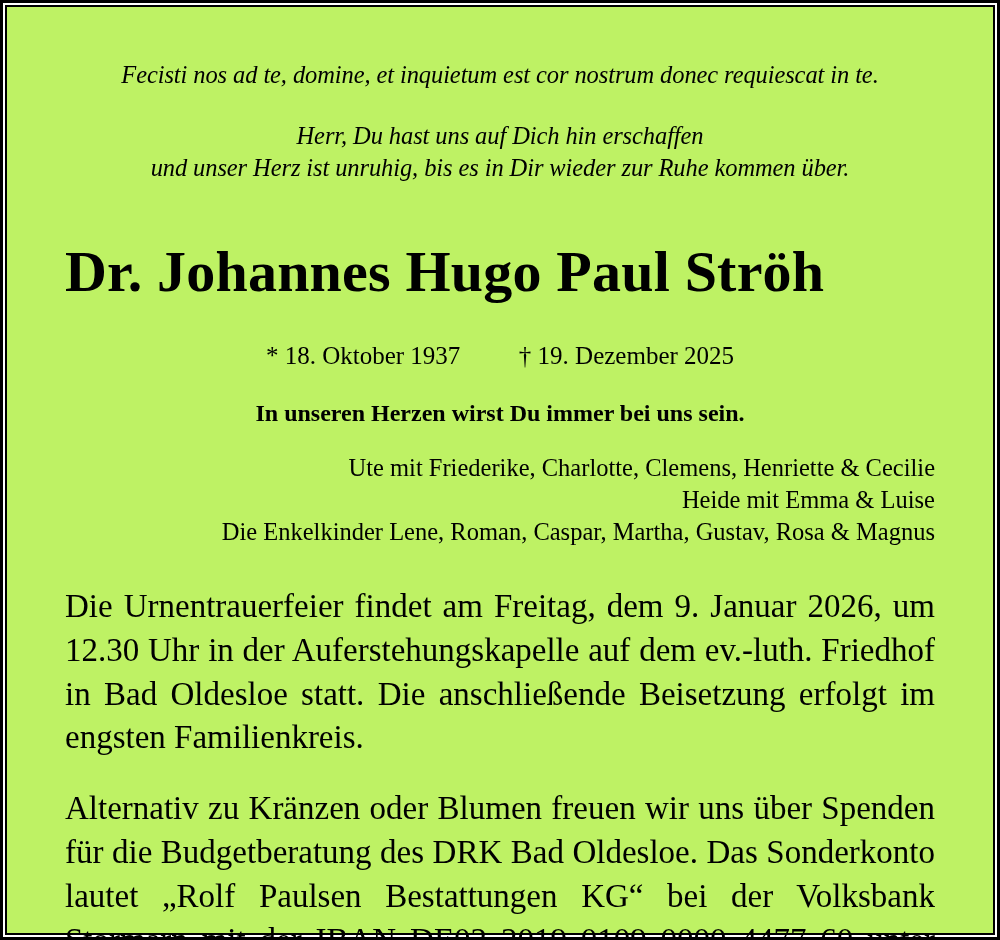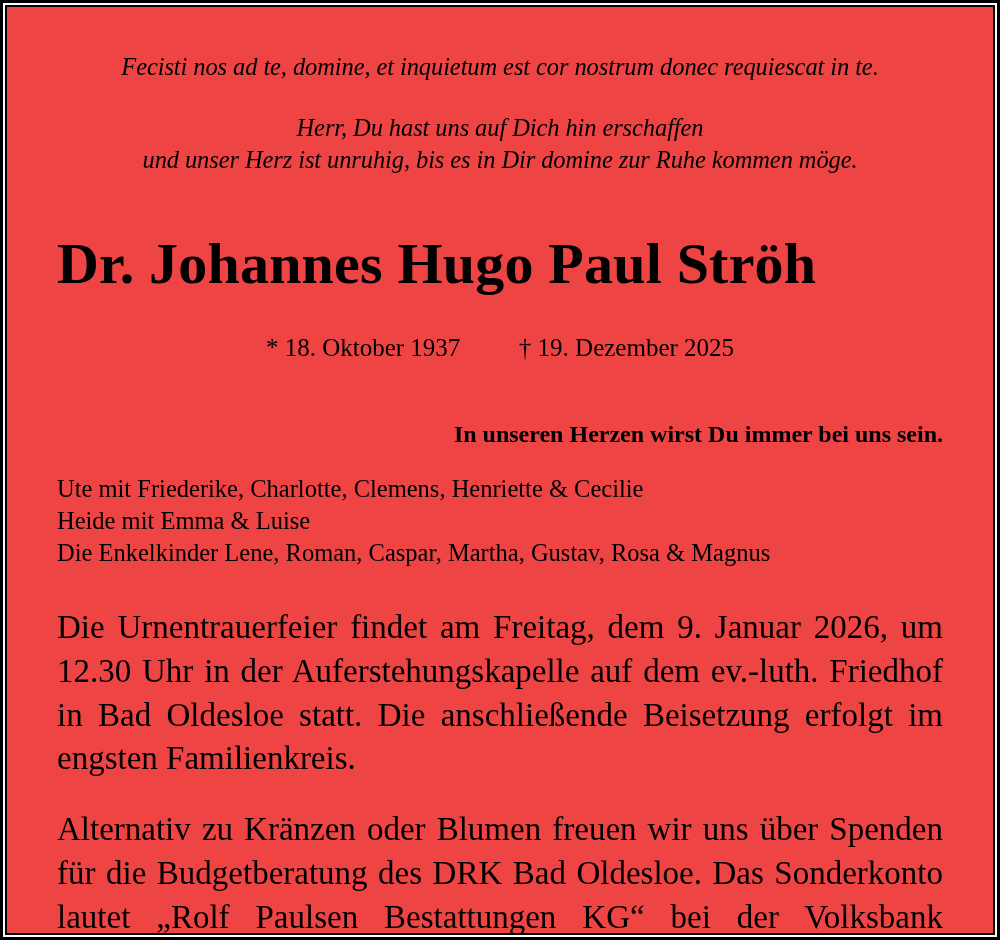--- a/index.html
+++ b/index.html
@@ -28,22 +28,22 @@
     width: 100%;
     height: 100%;
     border: 2px solid #ffffff;
     background: #ffffff;
   }
   #notice-card {
     box-sizing: border-box;
     width: 100%;
     height: 100%;
     border: 2px solid #000000;
-    background: #ef4444;
-    padding: 0;
+    background: #bef264;
+    padding: 8px;
   }
   #notice-body {
     box-sizing: border-box;
     width: 100%;
     height: 100%;
     padding: 44px 50px 20px 50px;
   }
 
   
   .epigraph {
@@ -87,31 +87,31 @@
     margin: 42px 0 0 0;
     white-space: nowrap;
   }
   #life-dates .date-gap {
     display: inline-block;
     width: 46px;
   }
 
   
   #memorial-line {
-    text-align: right;
+    text-align: center;
     font-weight: bold;
     font-size: 24px;
     line-height: 1;
-    margin: 62px 0 0 0;
+    margin: 33px 0 0 0;
     white-space: nowrap;
   }
 
   
   #survivors-list {
-    text-align: left;
+    text-align: right;
     font-size: 24.5px;
     line-height: 1.31;
     margin: 27px 0 0 0;
     padding: 0;
     list-style: none;
   }
   #survivors-list li {
     white-space: nowrap;
   }
 
@@ -137,21 +137,21 @@
   <div id="notice-frame-inner">
     <div id="notice-card">
       <div id="notice-body">
 
         <div class="epigraph" id="epigraph-latin">
           <span class="ep-line">Fecisti nos ad te, domine, et inquietum est cor nostrum donec requiescat in te.</span>
         </div>
 
         <div class="epigraph" id="epigraph-german">
           <span class="ep-line">Herr, Du hast uns auf Dich hin erschaffen</span>
-          <span class="ep-line">und unser Herz ist unruhig, bis es in Dir domine zur Ruhe kommen möge.</span>
+          <span class="ep-line">und unser Herz ist unruhig, bis es in Dir wieder zur Ruhe kommen über.</span>
         </div>
 
         <h1 id="deceased-name">Dr. Johannes Hugo Paul Ströh</h1>
 
         <div id="life-dates">
           <span>*</span>
           <span>18. Oktober 1937</span>
           <span class="date-gap"></span>
           <span>†</span>
           <span>19. Dezember 2025</span>

